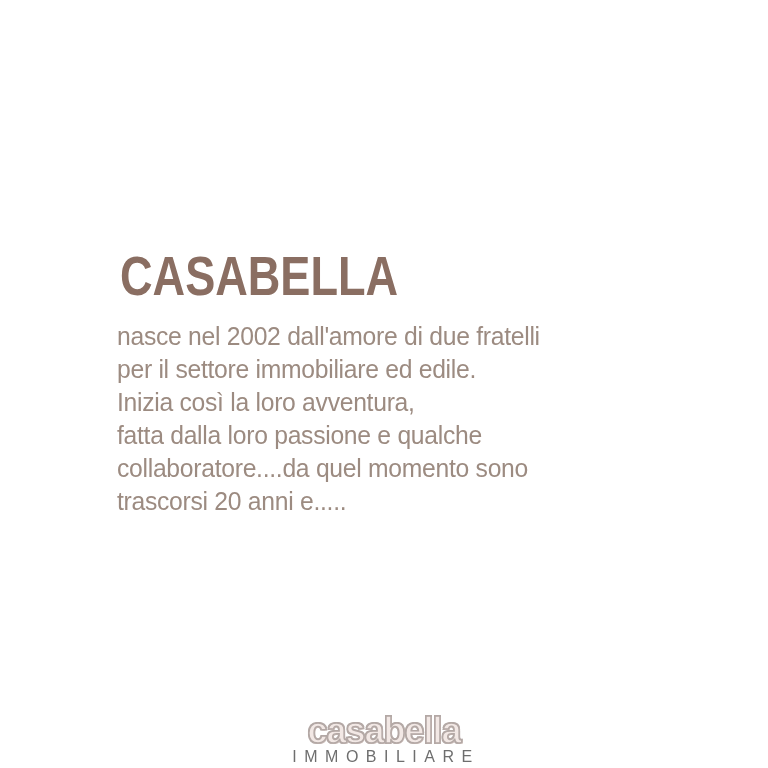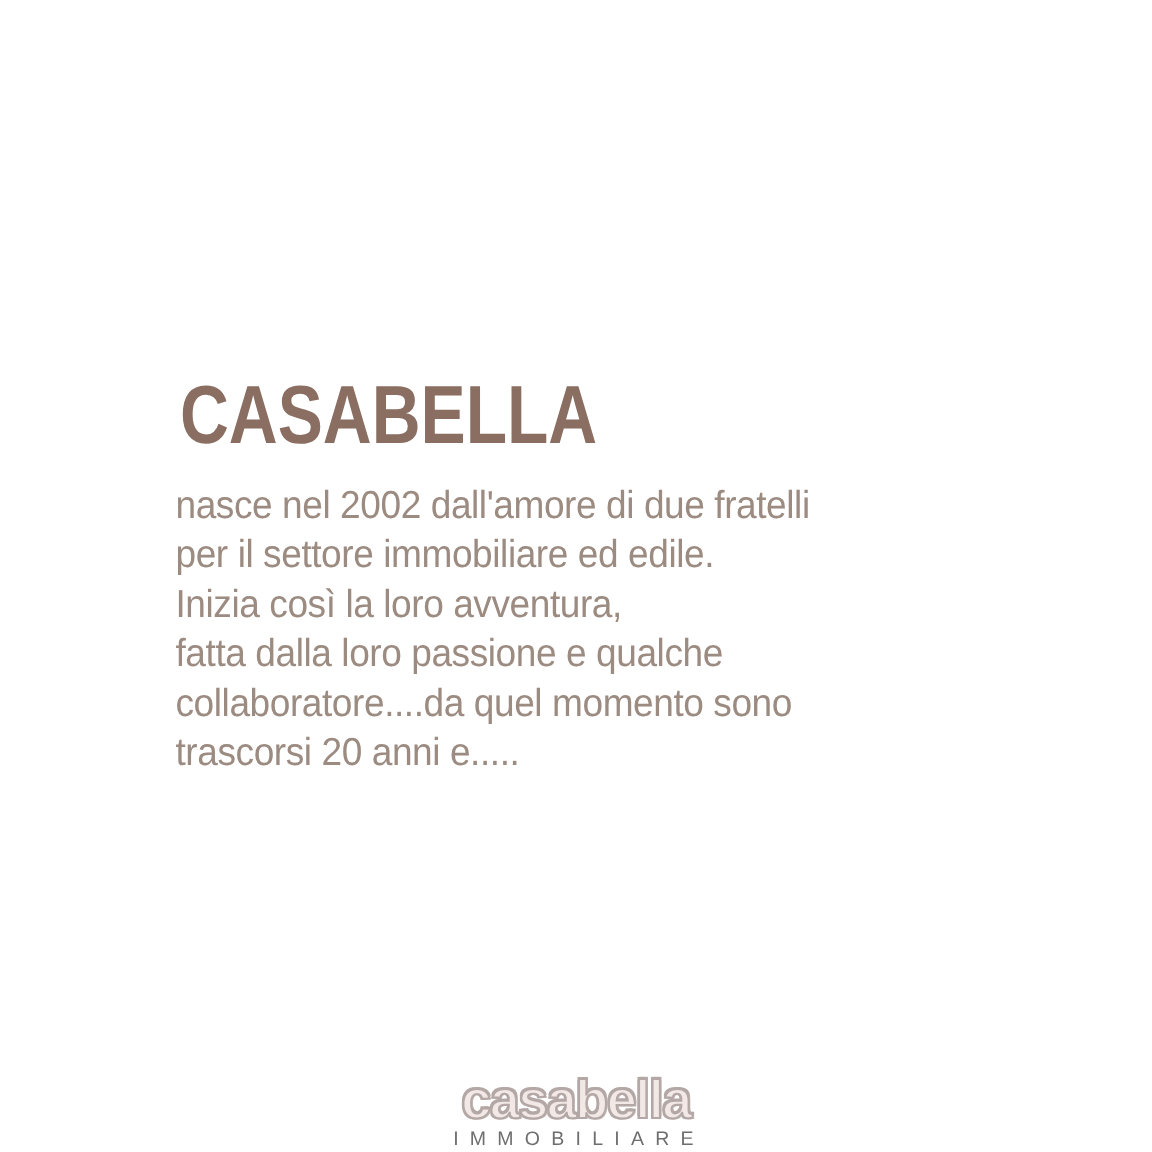--- a/index.html
+++ b/index.html
@@ -63,21 +63,21 @@
     -webkit-text-stroke: 1.4px #b3a8a5;
     text-shadow:
       1px 1px 0 #cbbcb8,
       -1px -1px 0 #b3a8a5,
       1px -1px 0 #b3a8a5,
       -1px 1px 0 #b3a8a5;
     white-space: nowrap;
   }
   .logo-subtitle {
     margin-top: 1px;
-    font-size: 13px;
+    font-size: 16px;
     font-weight: 400;
     letter-spacing: 7.5px;
     color: #6e6e6e;
     text-indent: 4px;
     white-space: nowrap;
   }
 </style>
 </head>
 <body>
 

